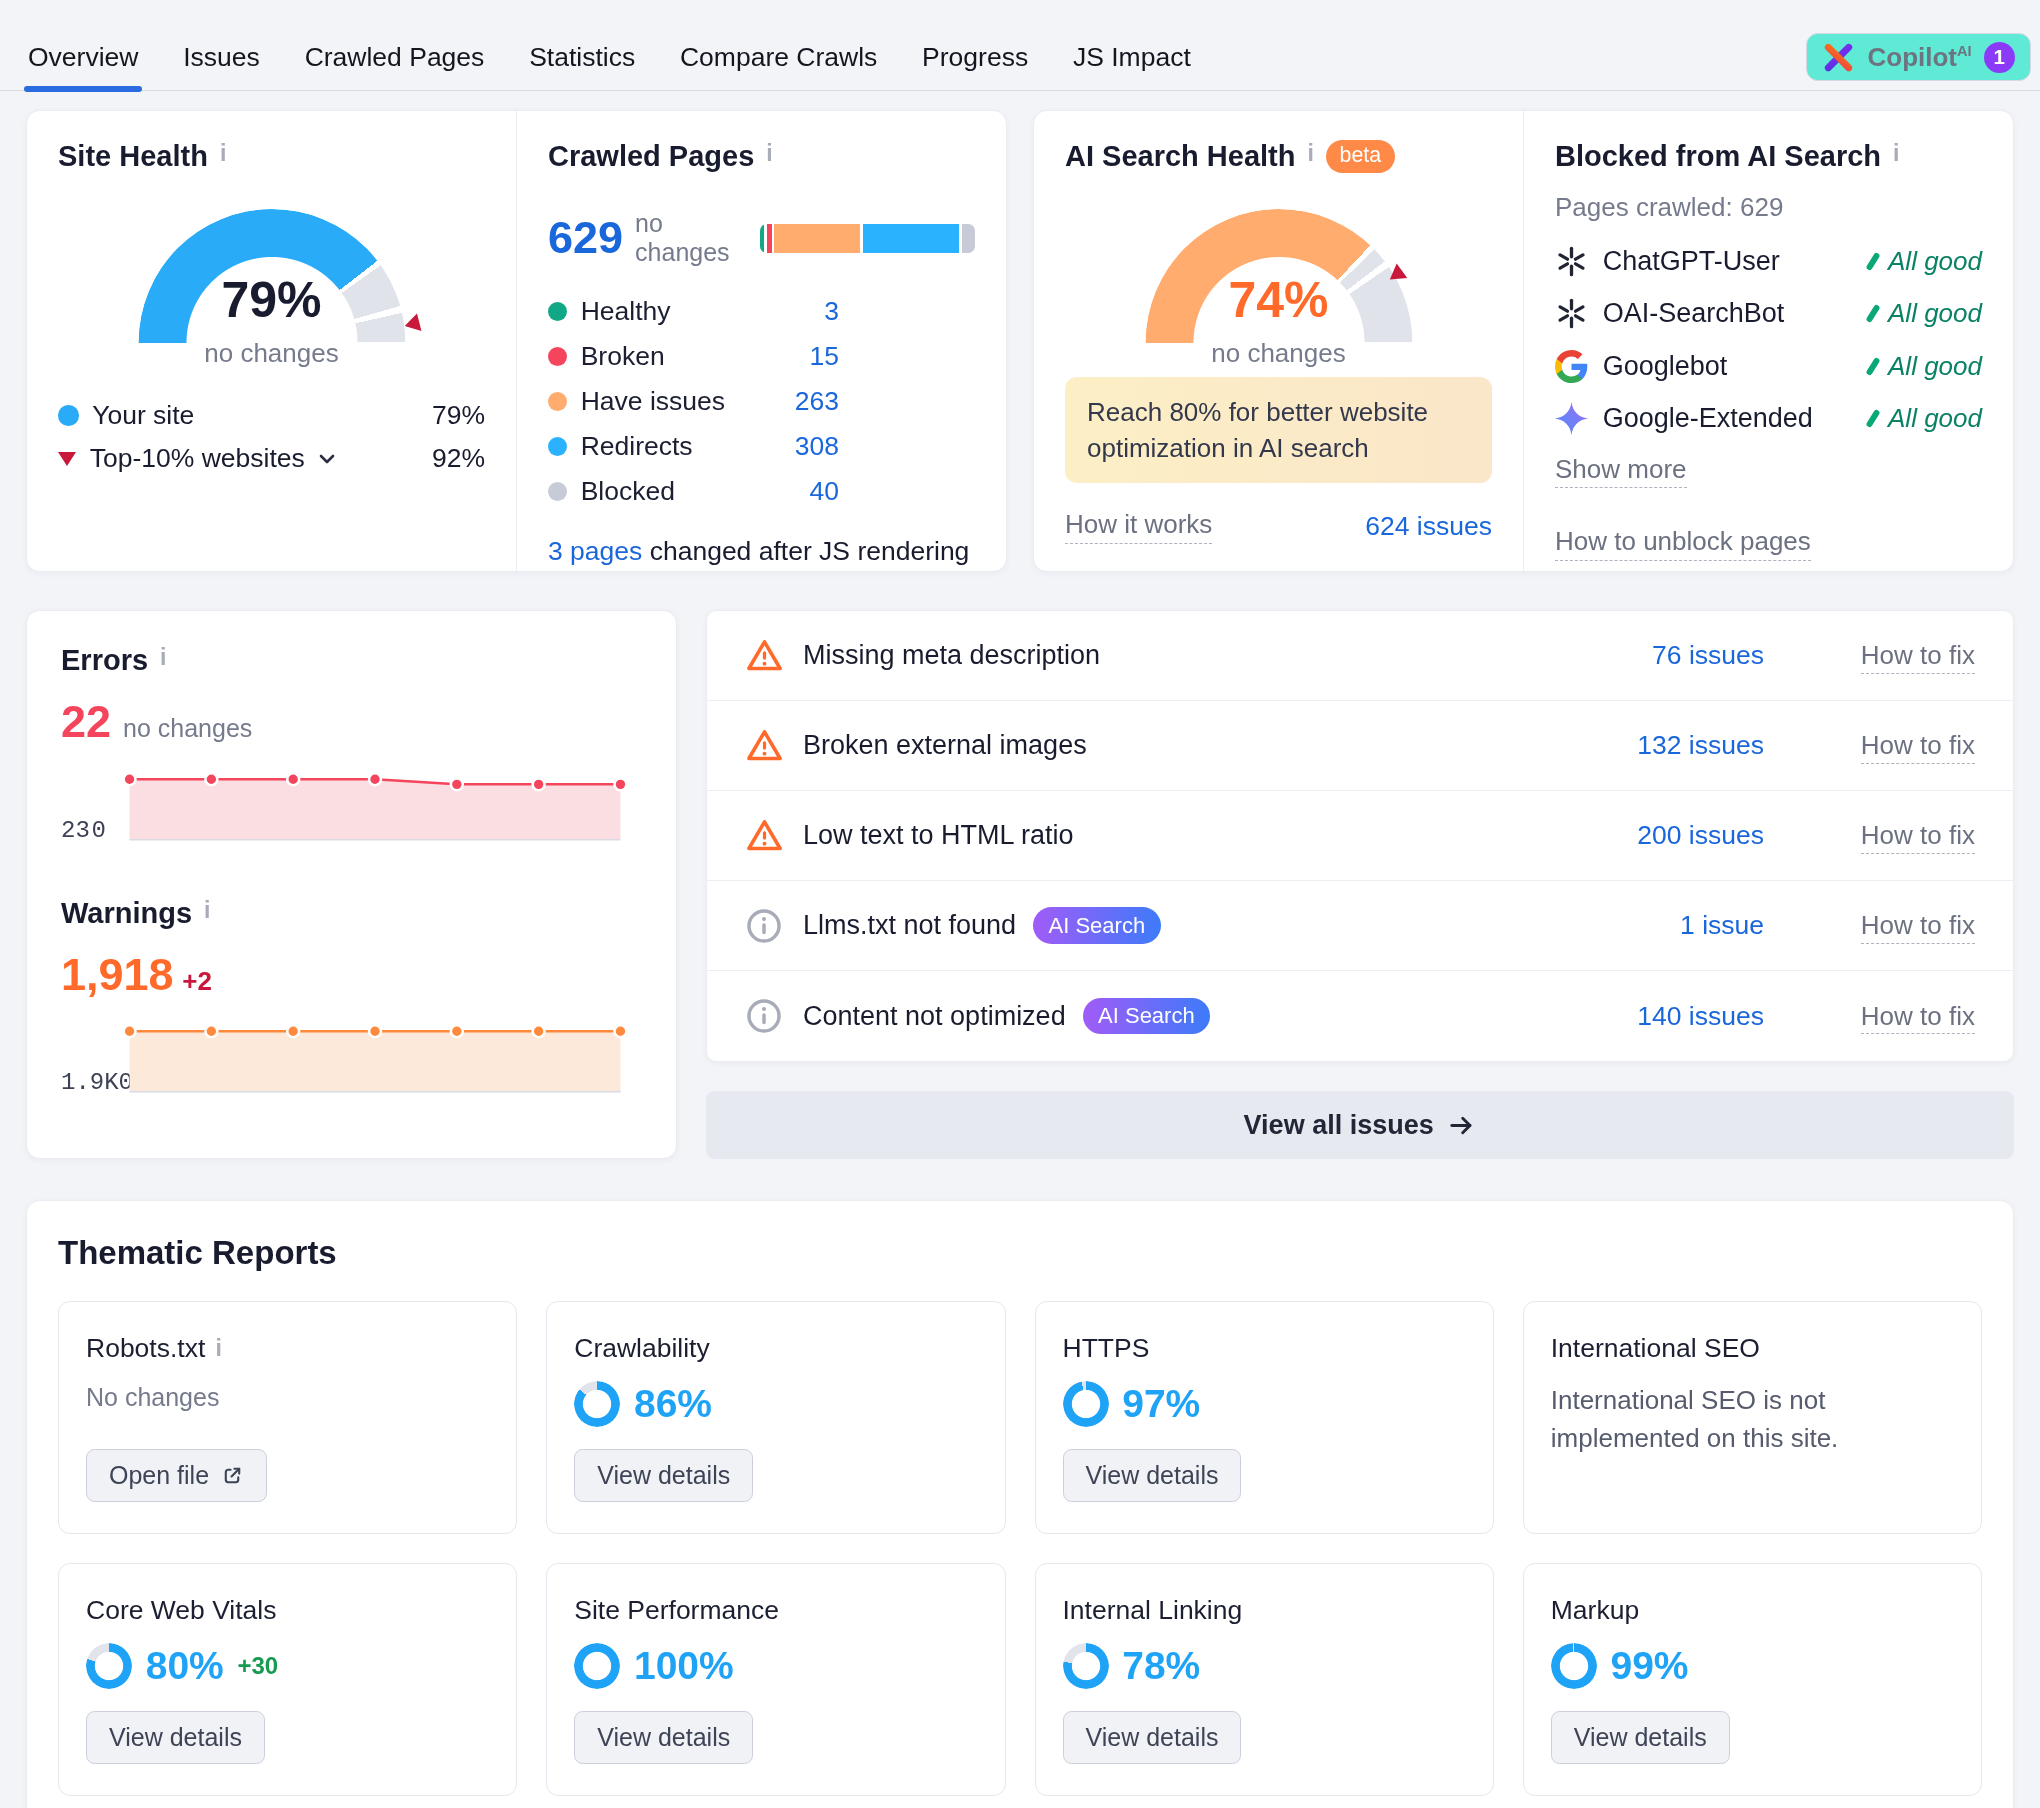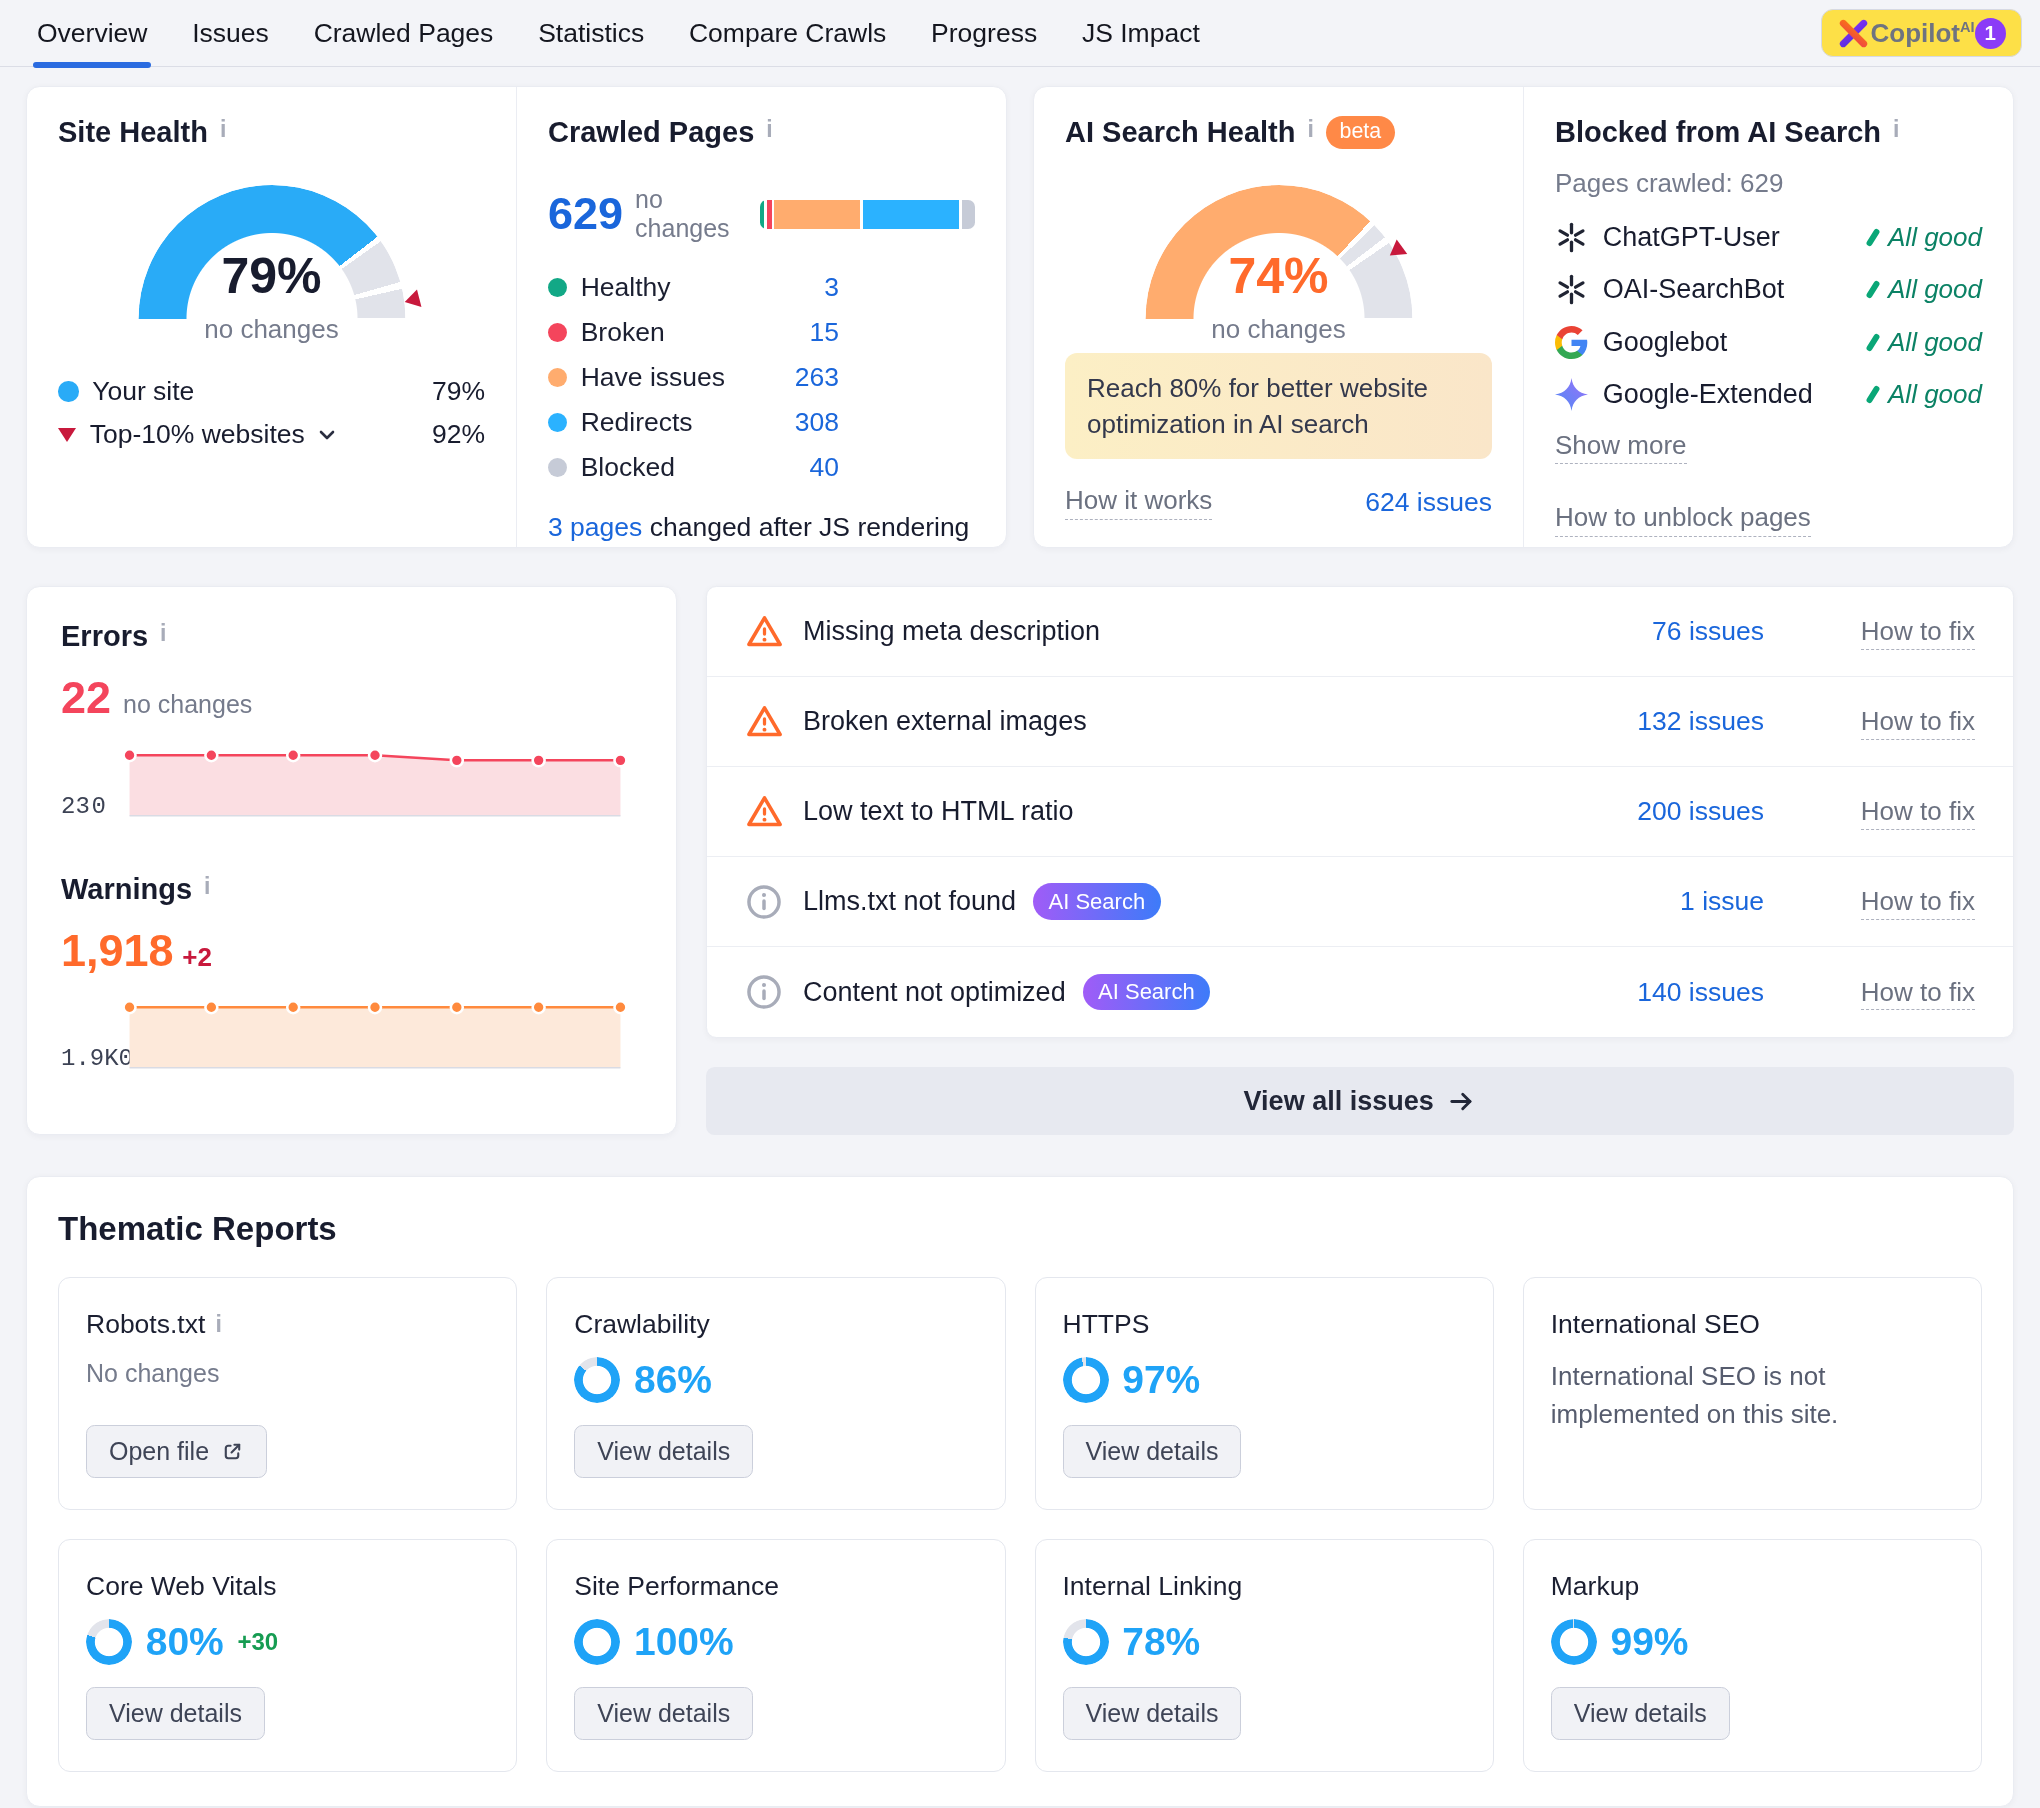--- a/index.html
+++ b/index.html
@@ -4,26 +4,26 @@
 <style>
   * { margin:0; padding:0; box-sizing:border-box; }
   body {
     width:2040px; height:1808px;
     background:#F3F4F8;
     font-family:"Liberation Sans","DejaVu Sans",sans-serif;
     color:#1B1F31;
     overflow:hidden;
   }
   
-  .topnav { display:flex; align-items:center; padding:0 18px; height:67px; border-bottom:1.7px solid #DBDDE6; position:relative; }
+  .topnav { display:flex; align-items:center; padding:0 9px; height:67px; border-bottom:1.7px solid #DBDDE6; position:relative;margin-top:24px; }
   .tabs { display:flex; gap:6.8px; height:100%; }
   .tab { position:relative; display:flex; align-items:center; padding:0 19px; font-size:26.5px; color:#14161F; cursor:pointer; white-space:nowrap; }
   .tab.active::after { content:""; position:absolute; left:15.4px; right:15.4px; bottom:-1.7px; height:6px; background:#2A6BE0; border-radius:3.4px; }
   .nav-right { margin-left:auto; }
-  .copilot-btn { display:flex; align-items:center; background:#fde047; border:1.7px solid #D6D9E3; border-radius:12px; padding:6.8px 15.4px; cursor:pointer; }
+  .copilot-btn { display:flex; align-items:center; gap:12px; background:#5eead4; border:1.7px solid #D6D9E3; border-radius:12px; padding:6.8px 15.4px; cursor:pointer; }
   .copilot-label { font-size:26px; font-weight:700; color:#6E7380; }
   .copilot-label sup { font-size:14.6px; font-weight:700; }
   .copilot-badge { width:31px; height:31px; border-radius:50%; background:#8B3BF7; color:#fff; font-size:20.5px; font-weight:700; display:flex; align-items:center; justify-content:center; }
   
   main { padding:0 26px; }
   .row1 { display:flex; gap:26px; margin-top:19px; }
   .panel { background:#fff; border:0.9px solid #EAECF2; border-radius:13.7px; box-shadow:0 1.7px 6.8px rgba(25,28,45,0.04); }
   .panel.split { flex:1 1 0; display:flex; height:462px; }
   .half { flex:1 1 0; padding:29px 31px; position:relative; }
   .half + .half { border-left:0.9px solid #EBEDF3; }

